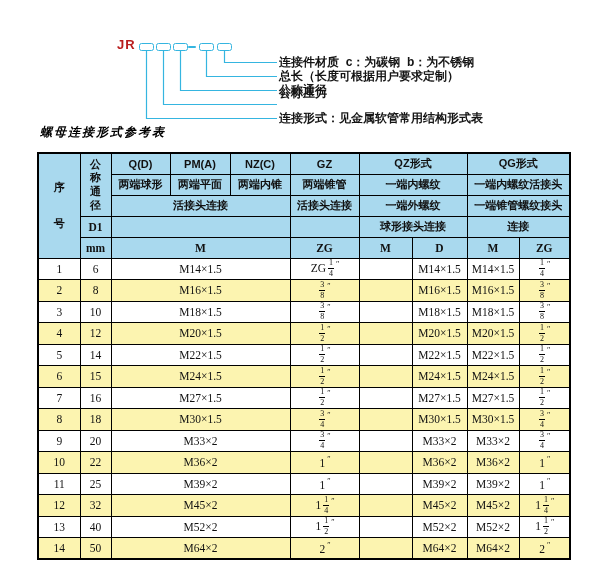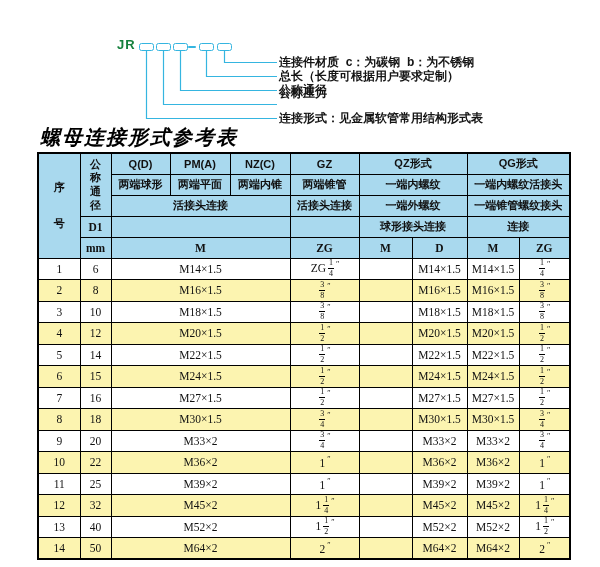--- a/index.html
+++ b/index.html
@@ -6,31 +6,31 @@
   body{
     width:600px;height:567px;background:#ffffff;
     font-family:"Liberation Sans",sans-serif;color:#111;
   }
   .page{position:relative;width:600px;height:567px;background:#fff;overflow:hidden;}
 
   
   .diagram{position:absolute;left:0;top:0;width:600px;height:150px;}
   .diag-title{position:absolute;left:111px;top:19px;font-size:12.5px;font-weight:bold;white-space:pre;}
   .star{color:#35b5e0;font-size:11px;margin-right:2px;}
-  .code-prefix{position:absolute;left:117px;top:37px;font-size:13px;font-weight:bold;color:#15803d;letter-spacing:1px;}
+  .code-prefix{position:absolute;left:117px;top:37px;font-size:13px;font-weight:bold;color:#b91c1c;letter-spacing:1px;}
   .code-box{position:absolute;top:43px;width:15px;height:8px;border:1.5px solid #35b5e0;border-radius:2.5px;box-sizing:border-box;background:#fff;}
   .code-dash{position:absolute;top:46px;left:188px;width:8px;height:2px;background:#35b5e0;border-radius:1px;}
   .connector-svg{position:absolute;left:0;top:0;width:600px;height:150px;}
   .diag-label{position:absolute;left:279px;height:13px;line-height:13px;font-size:12px;font-weight:bold;white-space:pre;color:#151515;}
 
   
   .table-title{
     position:absolute;left:40px;top:124px;margin:0;
     font-family:Liberation Sans, sans-serif;font-style:italic;font-weight:bold;
-    font-size:20px;letter-spacing:2px;color:#000;
+    font-size:12px;letter-spacing:2px;color:#000;
   }
 
   
   table.ref{
     position:absolute;left:37px;top:152px;
     border-collapse:collapse;table-layout:fixed;
     border:2px solid #000;
   }
   table.ref th, table.ref td{border:1px solid #000;padding:0;text-align:center;vertical-align:middle;overflow:hidden;}
   thead tr{height:21px;}

